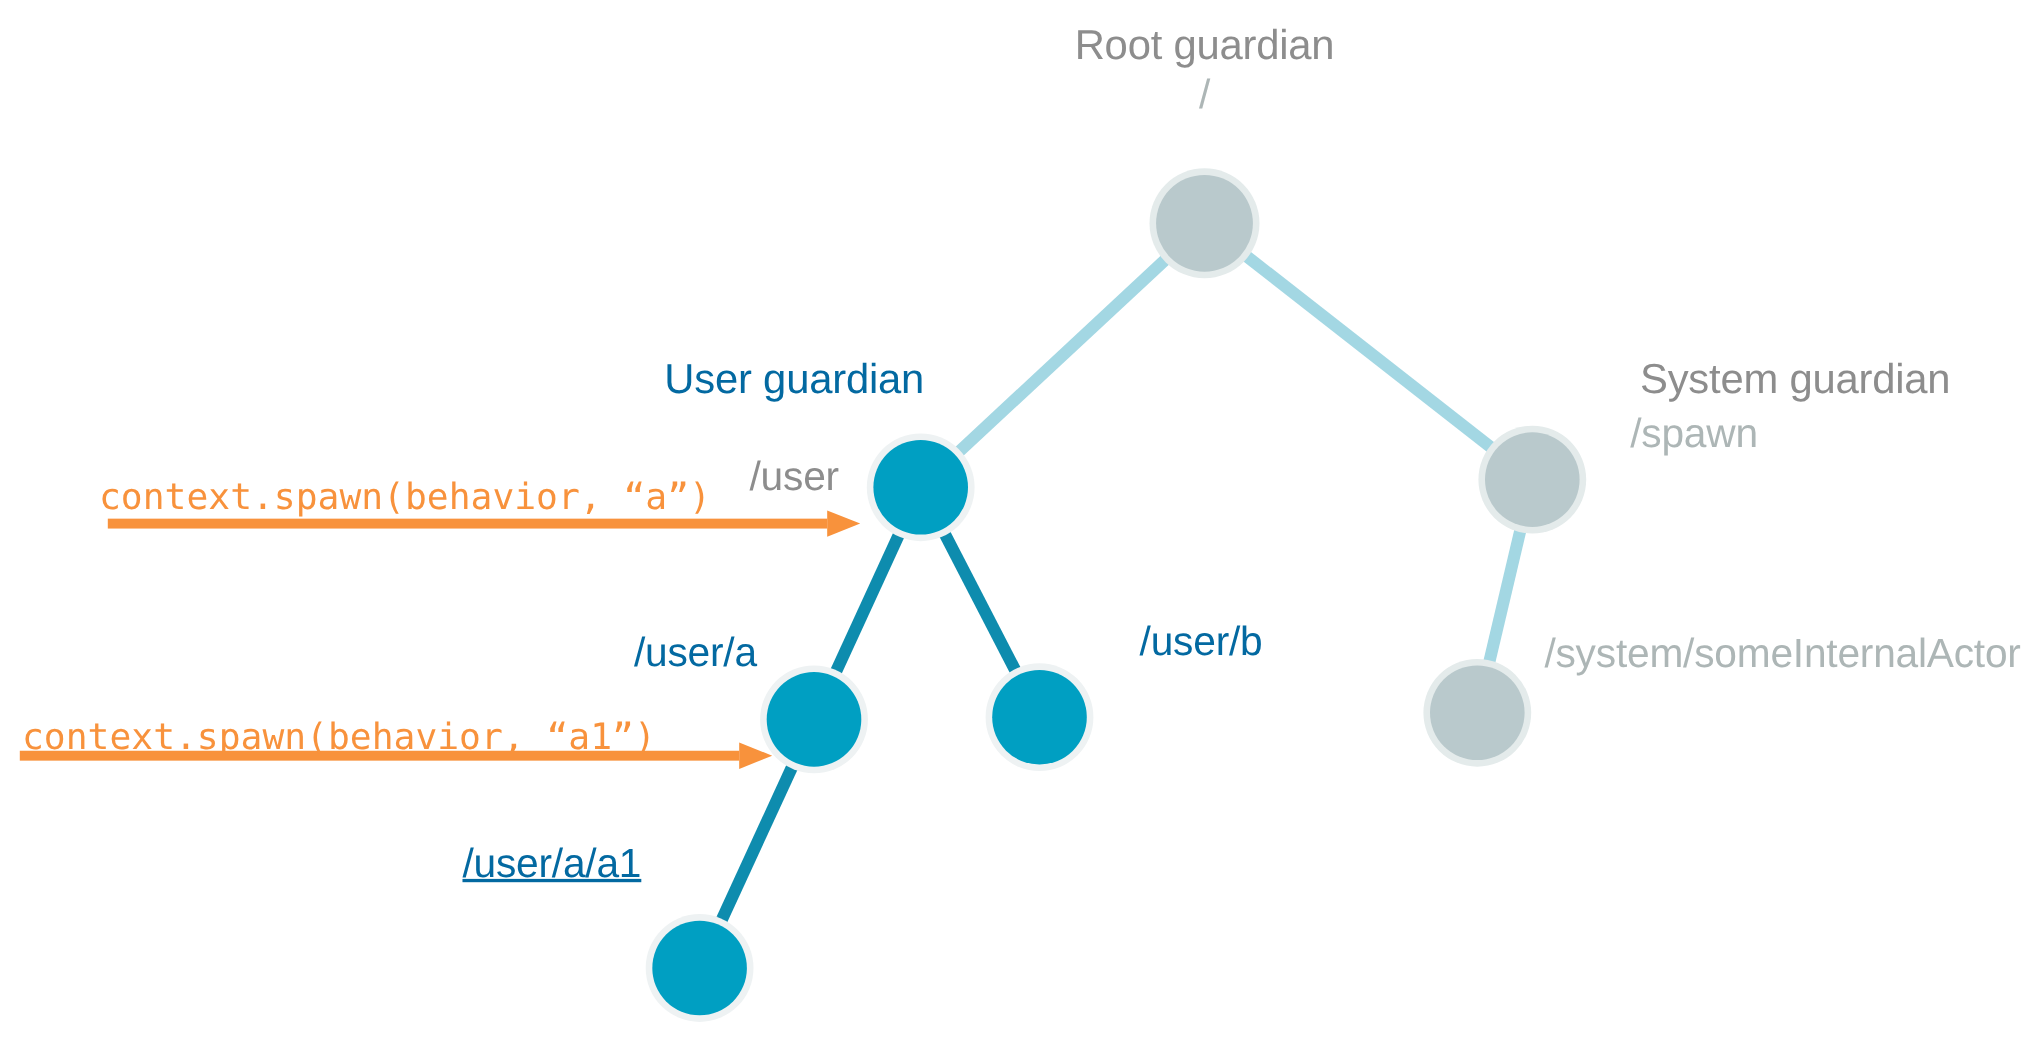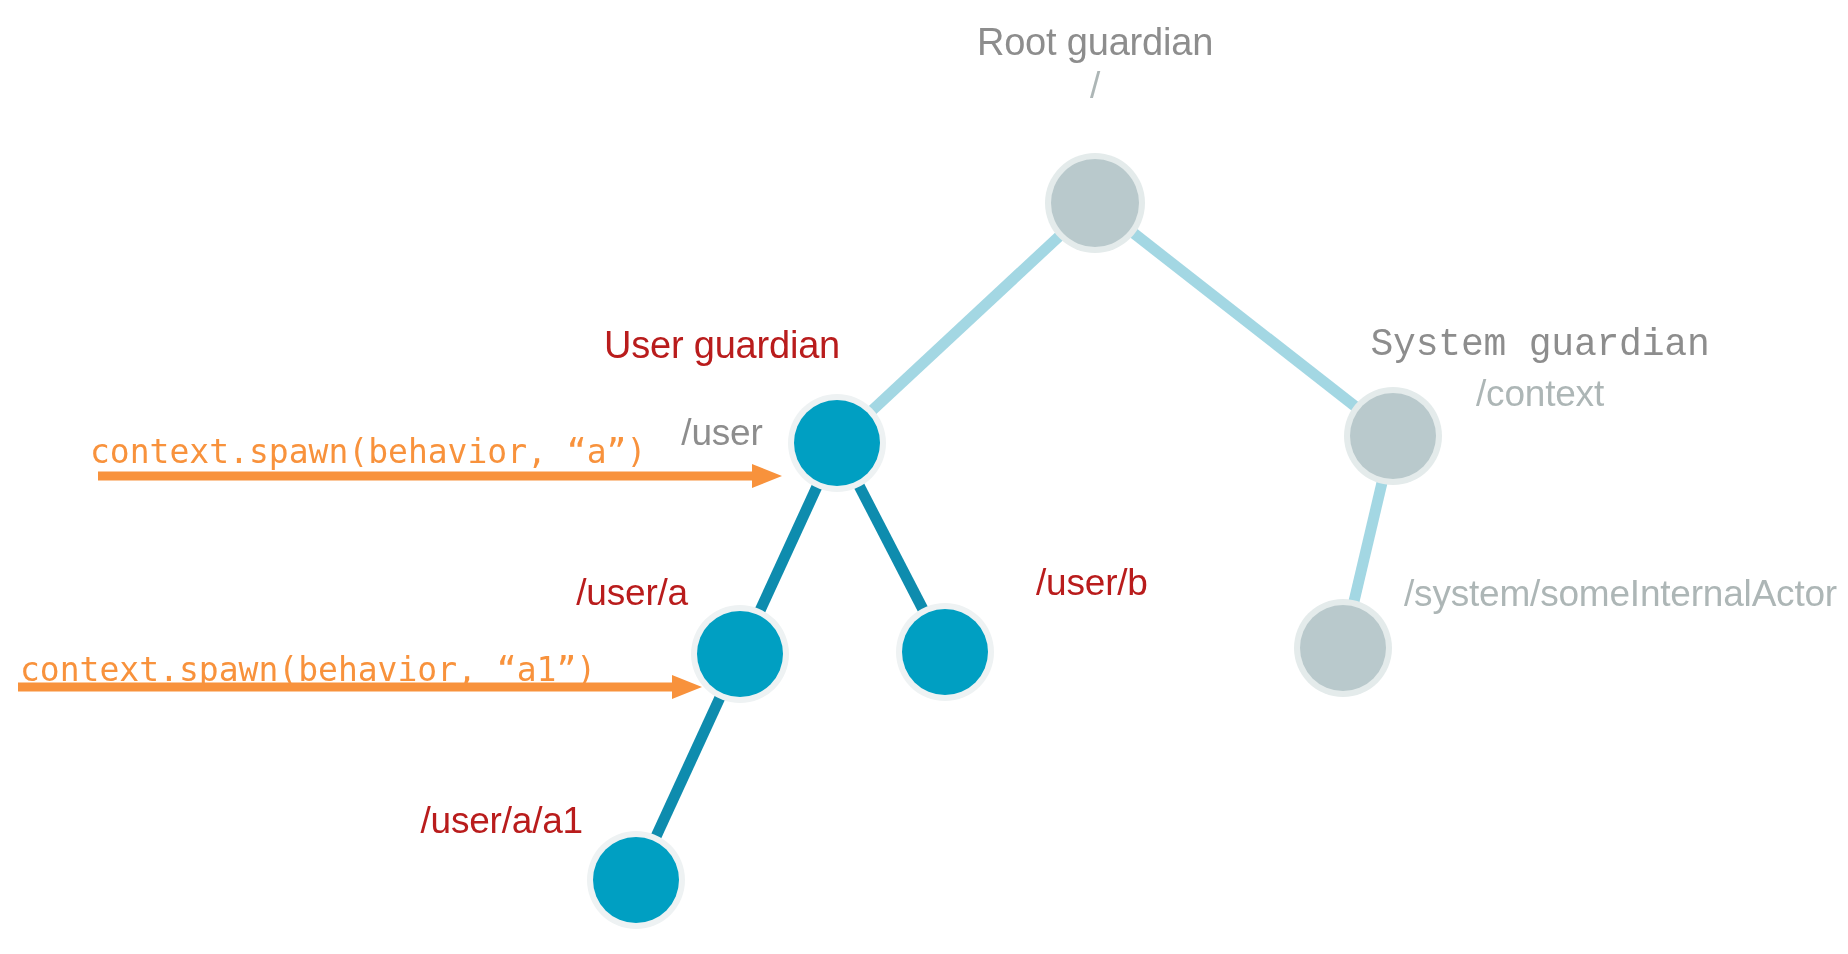--- a/index.html
+++ b/index.html
@@ -28,21 +28,21 @@
     line-height: 1.12;
   }
   .lbl-title {
     font-size: 38px;
     letter-spacing: -0.2px;
   }
   .lbl-path {
     font-size: 37px;
     letter-spacing: -0.2px;
   }
-  .dark { color: #b91c1c; }
+  .dark { color: #0369a1; }
   .gray { color: #8d8d8d; }
   .lightgray { color: #adb6b6; }
   .center { transform: translateX(-50%); text-align: center; }
   .rightal { transform: translateX(-100%); text-align: center; }
   .code {
     position: absolute;
     font-family: "DejaVu Sans Mono", "Liberation Mono", monospace;
     font-size: 33px;
     color: #f8923c;
     white-space: nowrap;
@@ -101,24 +101,24 @@
           <rect x="18" y="682.5" width="654" height="9" fill="#f8923c"></rect>
           <polygon points="672,675 702,687 672,699" fill="#f8923c"></polygon>
         </g>
       </g>
   </svg>
   <div id="labels-layer">
       <div class="lbl lbl-title gray center" style="left: 1095px; top: 21px;">Root guardian</div>
       <div class="lbl lbl-path lightgray center" style="left: 1095px; top: 65px;">/</div>
       <div class="lbl lbl-title dark center" style="left: 722px; top: 324px;">User guardian</div>
       <div class="lbl lbl-path gray center" style="left: 722px; top: 373px; margin-top: 39px;">/user</div>
-      <div class="lbl lbl-title gray center" style="left: 1540px; top: 324px; font-family: Liberation Mono, monospace;">System guardian</div>
-      <div class="lbl lbl-path lightgray center" style="left: 1540px; top: 373px;">/context</div>
+      <div class="lbl lbl-title gray center" style="left: 1632px; top: 324px;">System guardian</div>
+      <div class="lbl lbl-path lightgray center" style="left: 1540px; top: 373px;">/spawn</div>
       <div class="lbl lbl-path dark rightal" style="left: 688px; top: 572px;">/user/a</div>
       <div class="lbl lbl-path dark" style="left: 991px; top: 562px; margin-left: 45px;">/user/b</div>
       <div class="lbl lbl-path lightgray" style="left: 1404px; top: 573px; text-align: right;">/system/someInternalActor</div>
-      <div class="lbl lbl-path dark rightal" style="left: 583px; top: 800px;">/user/a/a1</div>
+      <div class="lbl lbl-path dark rightal" style="left: 583px; top: 764px; text-decoration: underline;">/user/a/a1</div>
     </div>
   <div id="code-layer">
       <div class="code" style="left: 90px; top: 432px;">context.spawn(behavior, “a”)</div>
       <div class="code" style="left: 20px; top: 650px;">context.spawn(behavior, “a1”)</div>
     </div>
 </div>
 
 </body></html>

